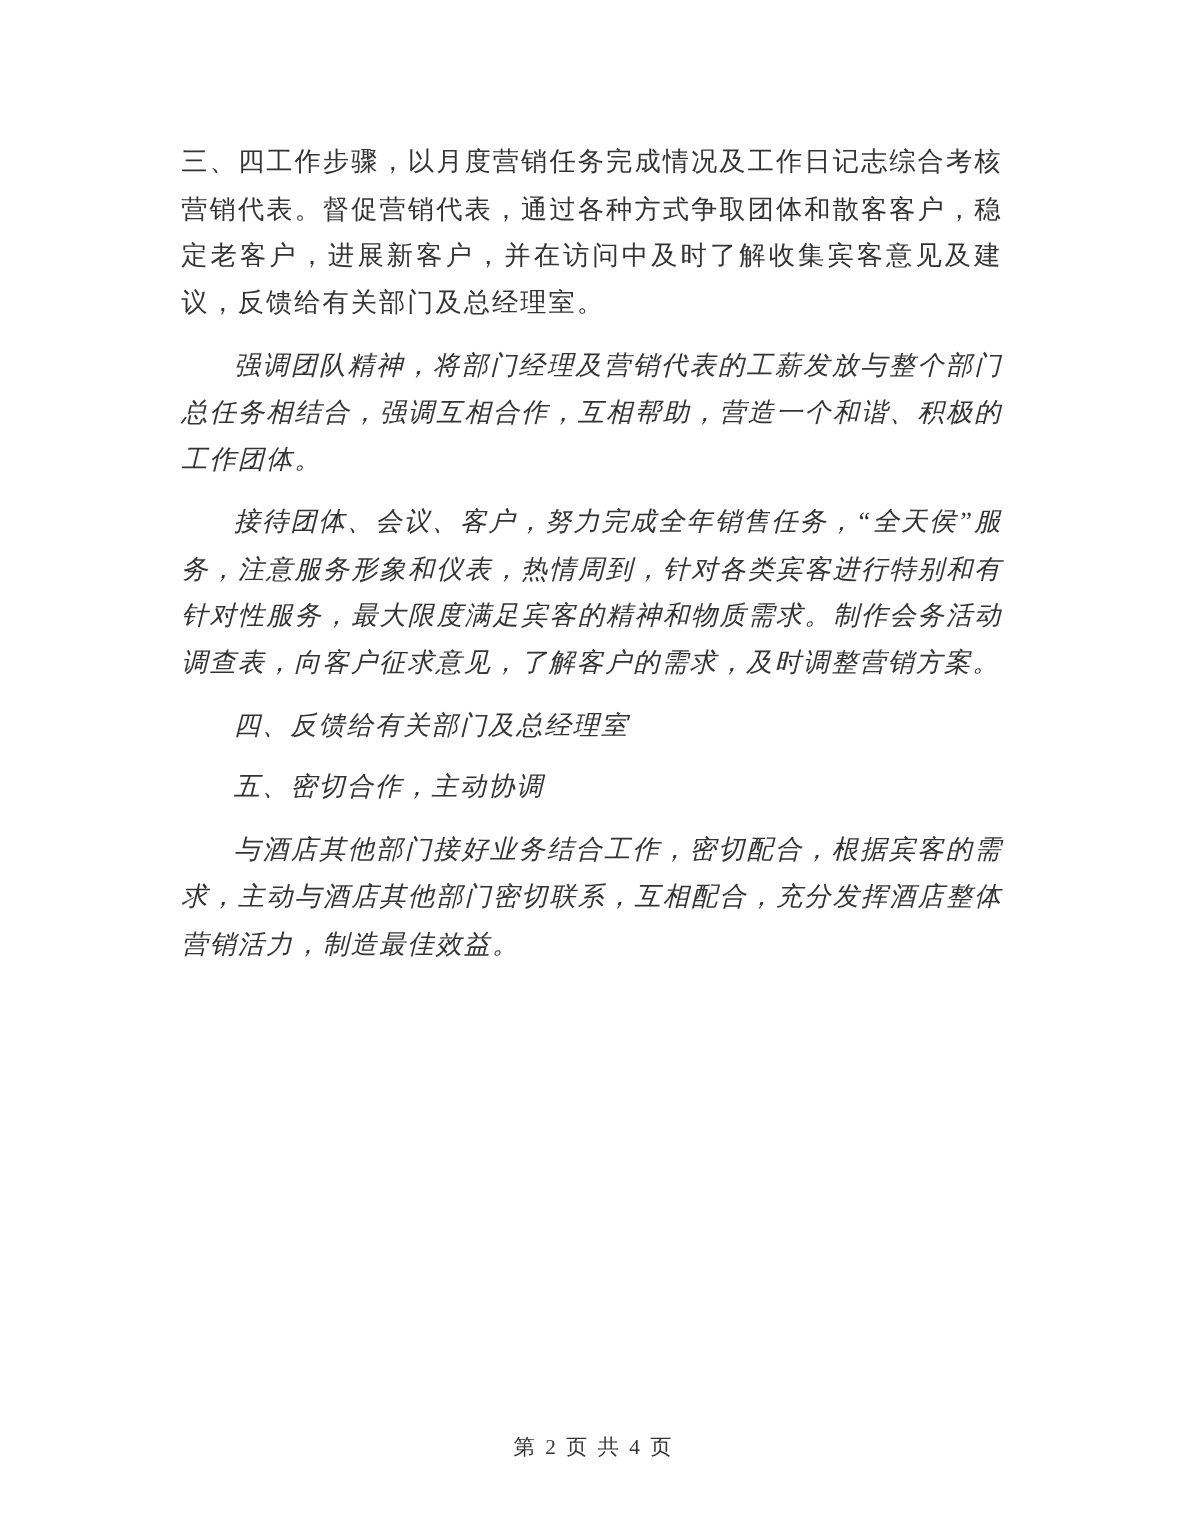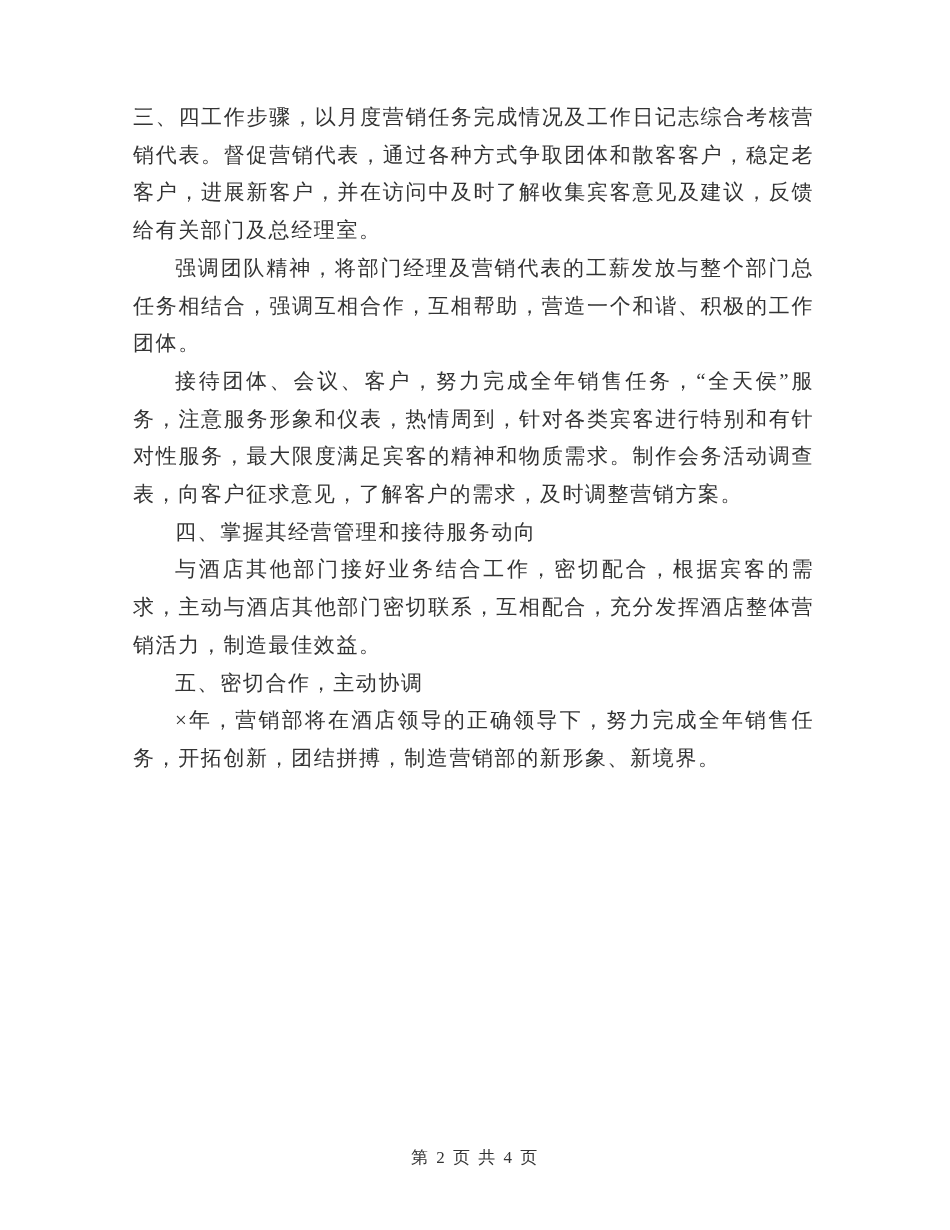--- a/index.html
+++ b/index.html
@@ -20,25 +20,26 @@
     left: 133px;
     top: 99px;
     width: 681px;
     font-size: 21px;
     line-height: 37.7px;
     letter-spacing: 1.6px;
     color: #333333;
     text-align: justify;
   }
   .content p {
-    margin: 0;
+    margin: 12px;
     padding: 0;
   }
   .content p.indent {
     text-indent: 2em;
+    font-style: italic;
   }
   .footer {
     position: absolute;
     left: 0;
     top: 1146px;
     width: 950px;
     text-align: center;
     font-size: 17px;
     letter-spacing: 2px;
     color: #333333;
@@ -46,21 +47,20 @@
 </style>
 </head>
 <body>
 
 <div class="page">
 
   <div class="content">
     <p class="para">三、四工作步骤，以月度营销任务完成情况及工作日记志综合考核营销代表。督促营销代表，通过各种方式争取团体和散客客户，稳定老客户，进展新客户，并在访问中及时了解收集宾客意见及建议，反馈给有关部门及总经理室。</p>
     <p class="para indent">强调团队精神，将部门经理及营销代表的工薪发放与整个部门总任务相结合，强调互相合作，互相帮助，营造一个和谐、积极的工作团体。</p>
     <p class="para indent">接待团体、会议、客户，努力完成全年销售任务，“全天侯”服务，注意服务形象和仪表，热情周到，针对各类宾客进行特别和有针对性服务，最大限度满足宾客的精神和物质需求。制作会务活动调查表，向客户征求意见，了解客户的需求，及时调整营销方案。</p>
-    <p class="para indent">四、掌握其经营管理和接待服务动向</p>
+    <p class="para indent">四、反馈给有关部门及总经理室</p>
+    <p class="para indent">五、密切合作，主动协调</p>
     <p class="para indent">与酒店其他部门接好业务结合工作，密切配合，根据宾客的需求，主动与酒店其他部门密切联系，互相配合，充分发挥酒店整体营销活力，制造最佳效益。</p>
-    <p class="para indent">五、密切合作，主动协调</p>
-    <p class="para indent">×年，营销部将在酒店领导的正确领导下，努力完成全年销售任务，开拓创新，团结拼搏，制造营销部的新形象、新境界。</p>
   </div>
 
   <div class="footer">第 2 页 共 4 页</div>
 
 </div>
 
 </body></html>

